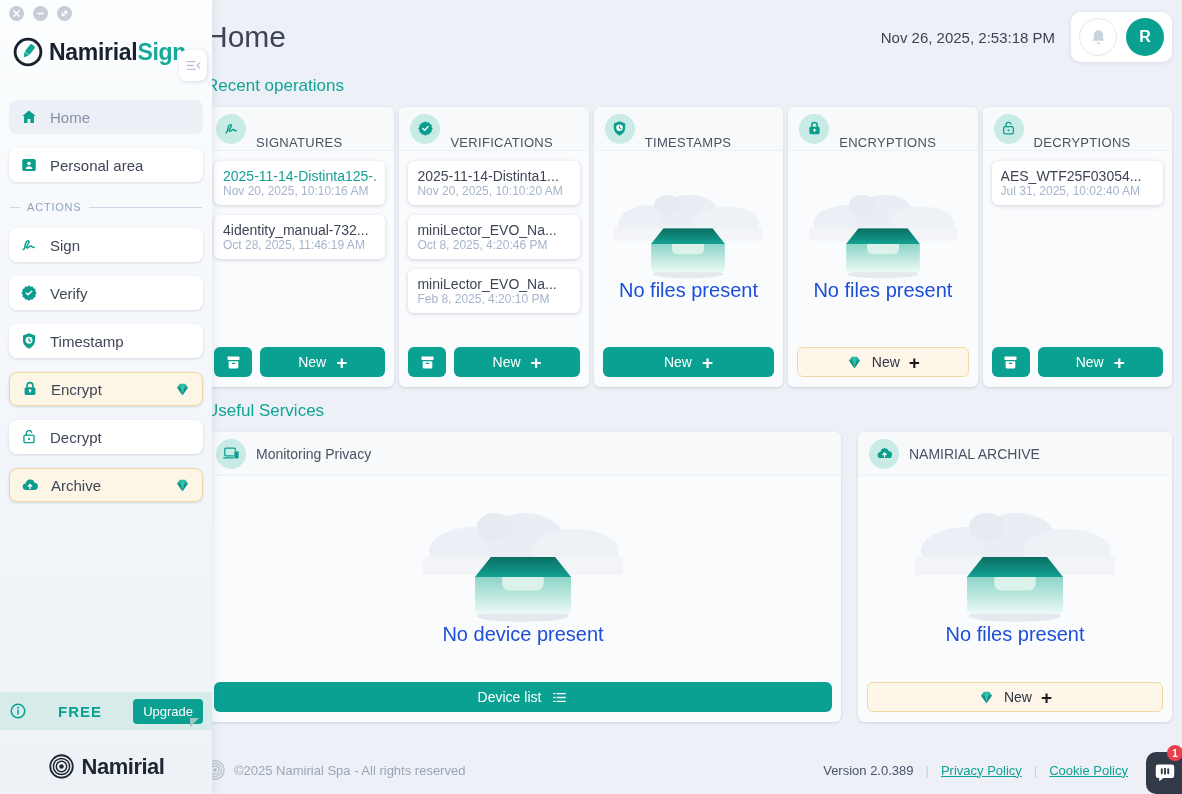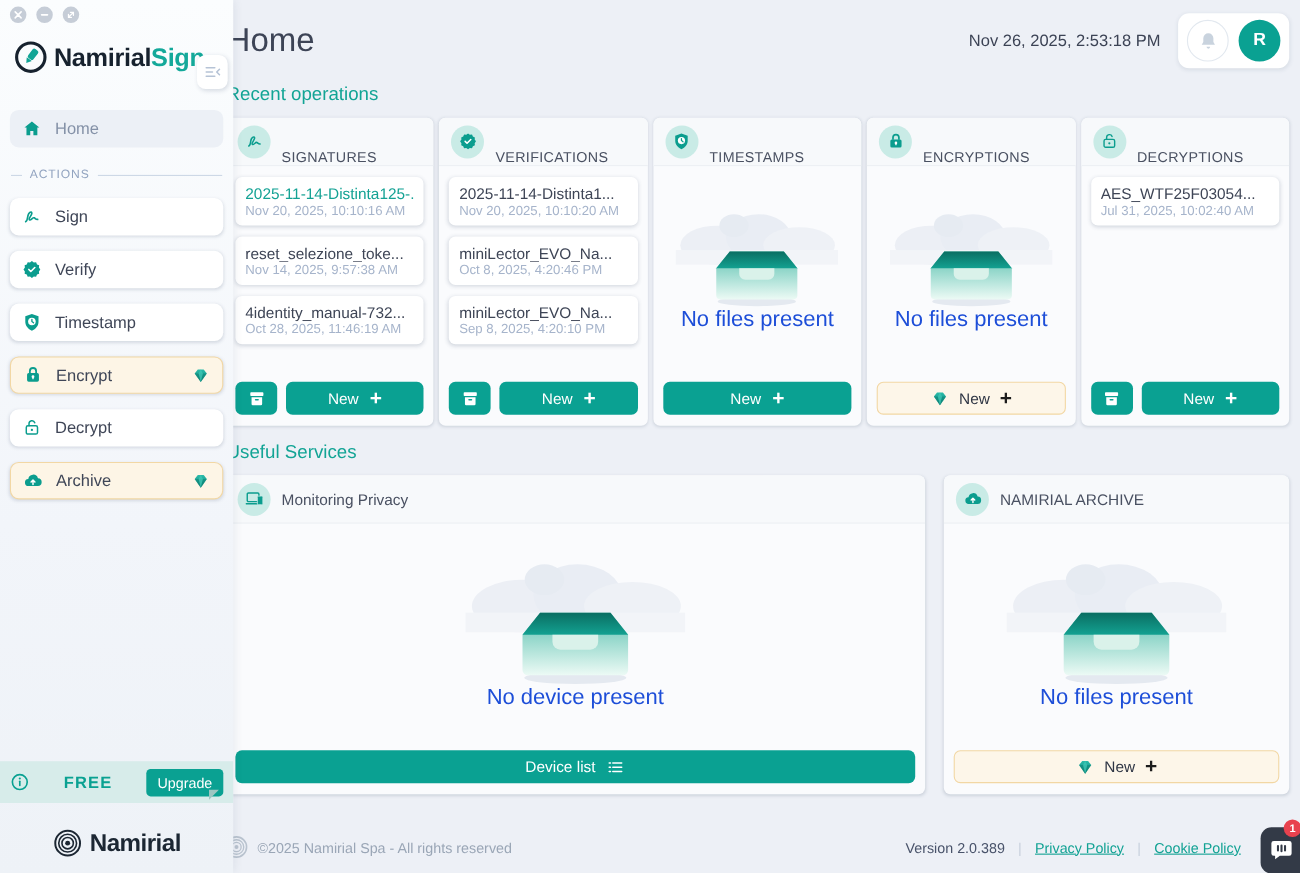--- a/index.html
+++ b/index.html
@@ -259,20 +259,26 @@
       <div><span>Namirial</span><span class="accent">Sign</span></div>
     </div>
 
     <nav class="nav">
       <div class="nav-item muted">
         <svg class="nav-icon">
             <use href="#home-sym"></use>
           </svg>
         <span>Home</span>
       </div>
+      <div class="nav-item">
+        <svg class="nav-icon">
+            <use href="#idcard-sym"></use>
+          </svg>
+        <span>Personal area</span>
+      </div>
       <div class="nav-divider">
         <span>ACTIONS</span>
       </div>
       <div class="nav-item">
         <svg class="nav-icon">
             <use href="#sig-sym"></use>
           </svg>
         <span>Sign</span>
       </div>
       <div class="nav-item">
@@ -364,24 +370,20 @@
               </svg>
             </span>
           <span class="card-title">SIGNATURES</span>
         </div>
         <div class="card-body">
           <div class="file-item">
             <div class="file-name link">2025-11-14-Distinta125-...</div>
             <div class="file-date">Nov 20, 2025, 10:10:16 AM</div>
           </div>
           <div class="file-item">
-            <div class="file-name">reset_selezione_toke...</div>
-            <div class="file-date">Nov 14, 2025, 9:57:38 AM</div>
-          </div>
-          <div class="file-item">
             <div class="file-name">4identity_manual-732...</div>
             <div class="file-date">Oct 28, 2025, 11:46:19 AM</div>
           </div>
         </div>
         <div class="card-footer">
           <button class="btn btn-archive">
             <svg>
                 <use href="#archivebox-sym"></use>
               </svg>
           </button>
@@ -405,21 +407,21 @@
           <div class="file-item">
             <div class="file-name">2025-11-14-Distinta1...</div>
             <div class="file-date">Nov 20, 2025, 10:10:20 AM</div>
           </div>
           <div class="file-item">
             <div class="file-name">miniLector_EVO_Na...</div>
             <div class="file-date">Oct 8, 2025, 4:20:46 PM</div>
           </div>
           <div class="file-item">
             <div class="file-name">miniLector_EVO_Na...</div>
-            <div class="file-date">Sep 8, 2025, 4:20:10 PM</div>
+            <div class="file-date">Feb 8, 2025, 4:20:10 PM</div>
           </div>
         </div>
         <div class="card-footer">
           <button class="btn btn-archive">
             <svg>
                 <use href="#archivebox-sym"></use>
               </svg>
           </button>
           <button class="btn btn-new">
             <span>New</span>

